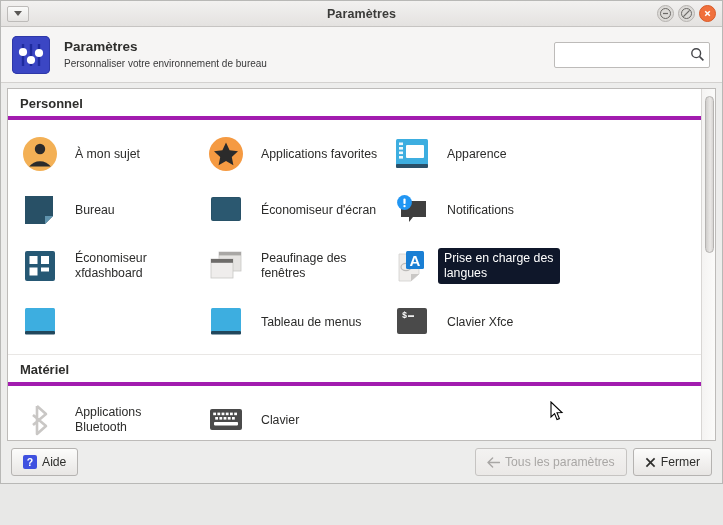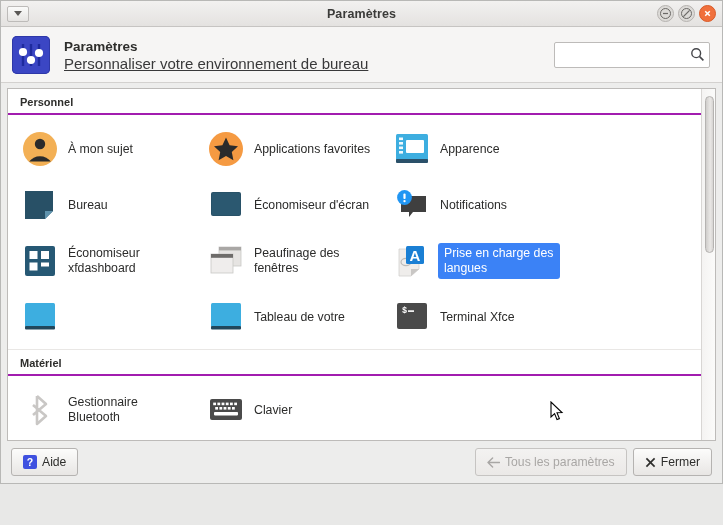--- a/index.html
+++ b/index.html
@@ -72,21 +72,21 @@
   #app-icon {
     width: 38px; height: 38px;
     border-radius: 5px;
     background: #3b46c4;
     flex: 0 0 38px;
     position: relative;
     box-shadow: inset 0 0 0 1px #2e38a8;
   }
   #hdr-text { margin-left: 14px; flex: 1 1 auto; }
   #hdr-title { font-size: 13.5px; font-weight: bold; color: #2e2e2c; line-height: 17px; }
-  #hdr-sub { font-size: 15px; color: #39393a; line-height: 16px; margin-top: 1px; text-decoration: underline; }
+  #hdr-sub { font-size: 10px; color: #39393a; line-height: 16px; margin-top: 1px; }
   #search-wrap {
     flex: 0 0 auto;
     width: 156px; height: 26px;
     background: #ffffff;
     border: 1px solid #bdbbb9;
     border-radius: 2px;
     display: flex; align-items: center;
     padding: 0 4px 0 6px;
   }
   #search-input {
@@ -107,50 +107,50 @@
     overflow: hidden;
     position: relative;
   }
   #scrollarea {
     flex: 1 1 auto; overflow: hidden; position: relative;
     background: #fff;
   }
   #scroll-inner { padding: 0 0 0 0; }
 
   .section-hd {
-    font-size: 11px; font-weight: bold; color: #2e2e2c;
+    font-size: 13px; font-weight: bold; color: #2e2e2c;
     padding: 7px 0 5px 12px;
-    border-bottom: 2px solid #a21caf;
+    border-bottom: 4px solid #a21caf;
     background: #fff;
   }
   .grid {
     display: grid;
     grid-template-columns: 180px 180px 180px;
     column-gap: 6px;
     padding: 6px 0 4px 10px;
   }
   .cell {
     display: flex; align-items: center;
     min-height: 56px;
     cursor: pointer;
     padding: 2px 2px;
   }
   .cell .ico {
     flex: 0 0 40px; width: 40px; height: 40px;
     display: flex; align-items: center; justify-content: center;
     position: relative;
   }
   .cell .lbl {
-    margin-left: 8px;
+    margin-left: 15px;
     font-size: 12.3px; color: #2c2c2b;
     line-height: 15px;
     max-width: 122px;
   }
   .cell.selected .lbl {
-    background: #3b82f6;
+    background: #0f172a;
     color: #ffffff;
     border-radius: 3px;
     padding: 3px 6px;
     margin-left: 6px;
   }
   .sep { height: 1px; background: #e9e7e5; }
 
   
   #vsb {
     flex: 0 0 14px; width: 14px;
@@ -388,48 +388,48 @@
             </span>
           </div>
 
           <div class="cell">
             <span class="ico">
               <svg width="34" height="32" viewBox="0 0 34 32">
                 <rect x="2" y="2" width="30" height="24" rx="1.5" fill="#3daee0"></rect>
                 <rect x="2" y="25" width="30" height="3.4" rx="1" fill="#21475c"></rect>
               </svg>
             </span>
-            <span class="lbl">Tableau de votre</span>
+            <span class="lbl">Tableau de menus</span>
           </div>
 
           <div class="cell">
             <span class="ico">
               <svg width="34" height="30" viewBox="0 0 34 30">
                 <rect x="2" y="1" width="30" height="26" rx="2" fill="#4a4a4a"></rect>
                 <text x="7" y="11" font-family="Liberation Mono, monospace" font-size="8.5" font-weight="bold" fill="#ffffff">$</text>
                 <rect x="13" y="8.3" width="6" height="1.6" fill="#ffffff"></rect>
               </svg>
             </span>
-            <span class="lbl">Terminal Xfce</span>
+            <span class="lbl">Clavier Xfce</span>
           </div>
 
         </div>
 
         <div class="sep"></div>
 
         <div class="section-hd">Matériel</div>
         <div class="grid">
 
           <div class="cell">
             <span class="ico">
               <svg width="32" height="34" viewBox="0 0 32 34">
                 <path d="M13 3 L13 31 L22 23 L9 12 M9 22 L22 11 L13 3" fill="none" stroke="#c9c7c5" stroke-width="2.6" stroke-linejoin="round"></path>
               </svg>
             </span>
-            <span class="lbl">Gestionnaire Bluetooth</span>
+            <span class="lbl">Applications Bluetooth</span>
           </div>
 
 
           <div class="cell">
             <span class="ico">
               <svg width="34" height="26" viewBox="0 0 34 26">
                 <rect x="1" y="2" width="32" height="21" rx="2" fill="#4a4a4a"></rect>
                 <g fill="#ffffff">
                   <rect x="4.2" y="5.6" width="2.8" height="2.6"></rect>
                   <rect x="8.4" y="5.6" width="2.8" height="2.6"></rect>

